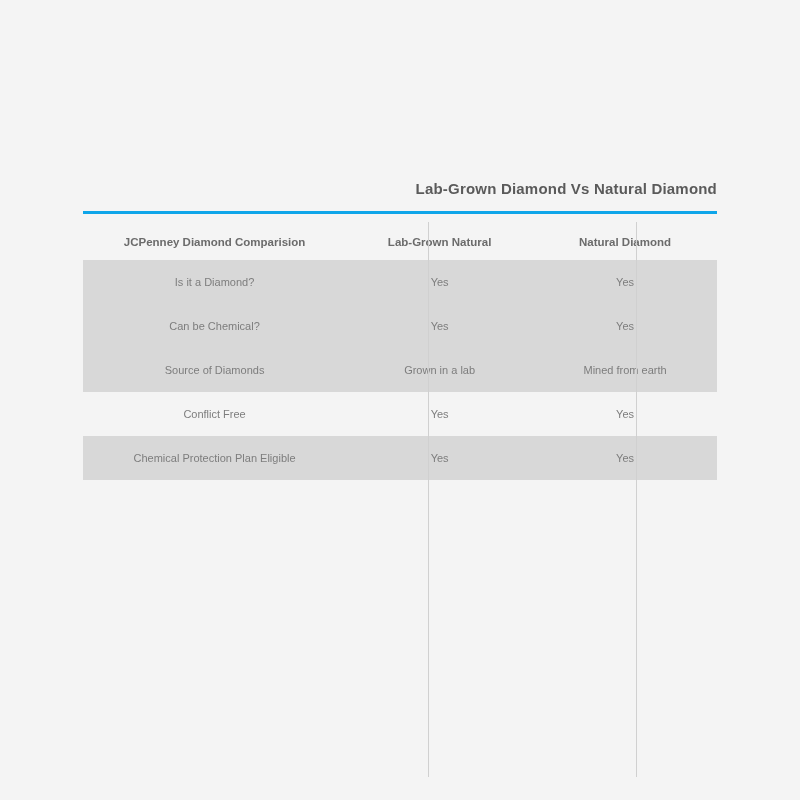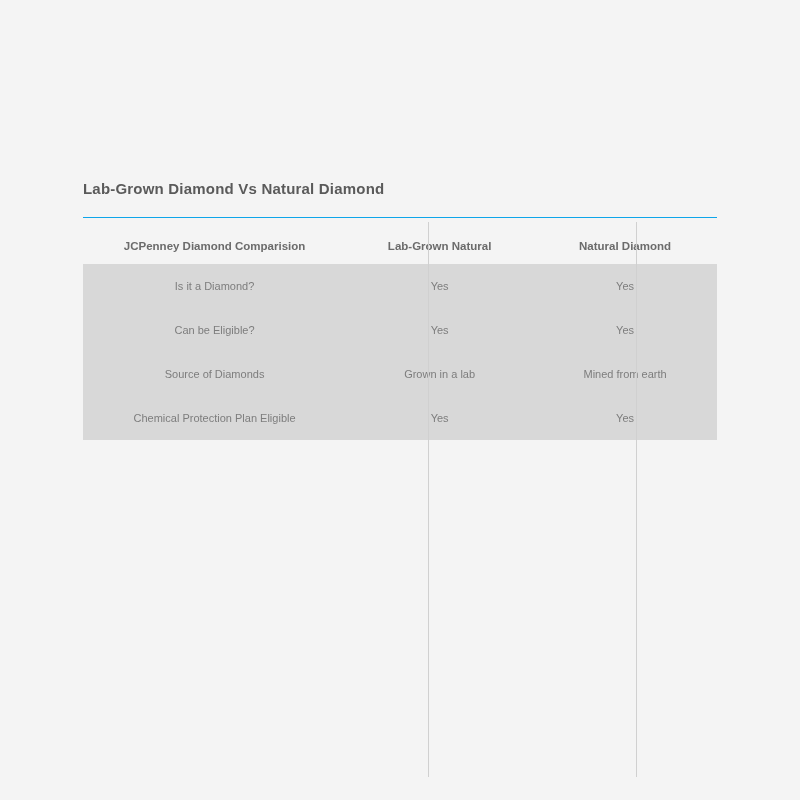--- a/index.html
+++ b/index.html
@@ -17,27 +17,27 @@
     background: #f4f4f4;
     overflow: hidden;
   }
   .table-wrap {
     position: absolute;
     left: 83px;
     top: 180px;
     width: 634px;
   }
   .title {
-    text-align: left;
+    text-align: right;
     font-size: 15px;
     font-weight: bold;
     color: #5a5a5a;
     letter-spacing: 0.2px;
-    padding-bottom: 20px;
-    border-bottom: 1px solid #0ea5e9;
+    padding-bottom: 14px;
+    border-bottom: 3px solid #0ea5e9;
   }
   table {
     width: 100%;
     border-collapse: collapse;
     table-layout: fixed;
   }
   col.c1 { width: 41.5%; }
   col.c2 { width: 29.5%; }
   col.c3 { width: 29%; }
 
@@ -95,28 +95,33 @@
           <th>Natural Diamond</th>
         </tr>
       </thead>
       <tbody>
         <tr class="shaded">
           <td>Is it a Diamond?</td>
           <td>Yes</td>
           <td>Yes</td>
         </tr>
         <tr class="shaded">
-          <td>Can be Eligible?</td>
+          <td>Can be Chemical?</td>
           <td>Yes</td>
           <td>Yes</td>
         </tr>
         <tr class="shaded">
           <td>Source of Diamonds</td>
           <td>Grown in a lab</td>
           <td>Mined from earth</td>
+        </tr>
+        <tr class="plain">
+          <td>Conflict Free</td>
+          <td>Yes</td>
+          <td>Yes</td>
         </tr>
         <tr class="shaded">
           <td>Chemical Protection Plan Eligible</td>
           <td>Yes</td>
           <td>Yes</td>
         </tr>
       </tbody>
     </table>
   </div>
 </div>

